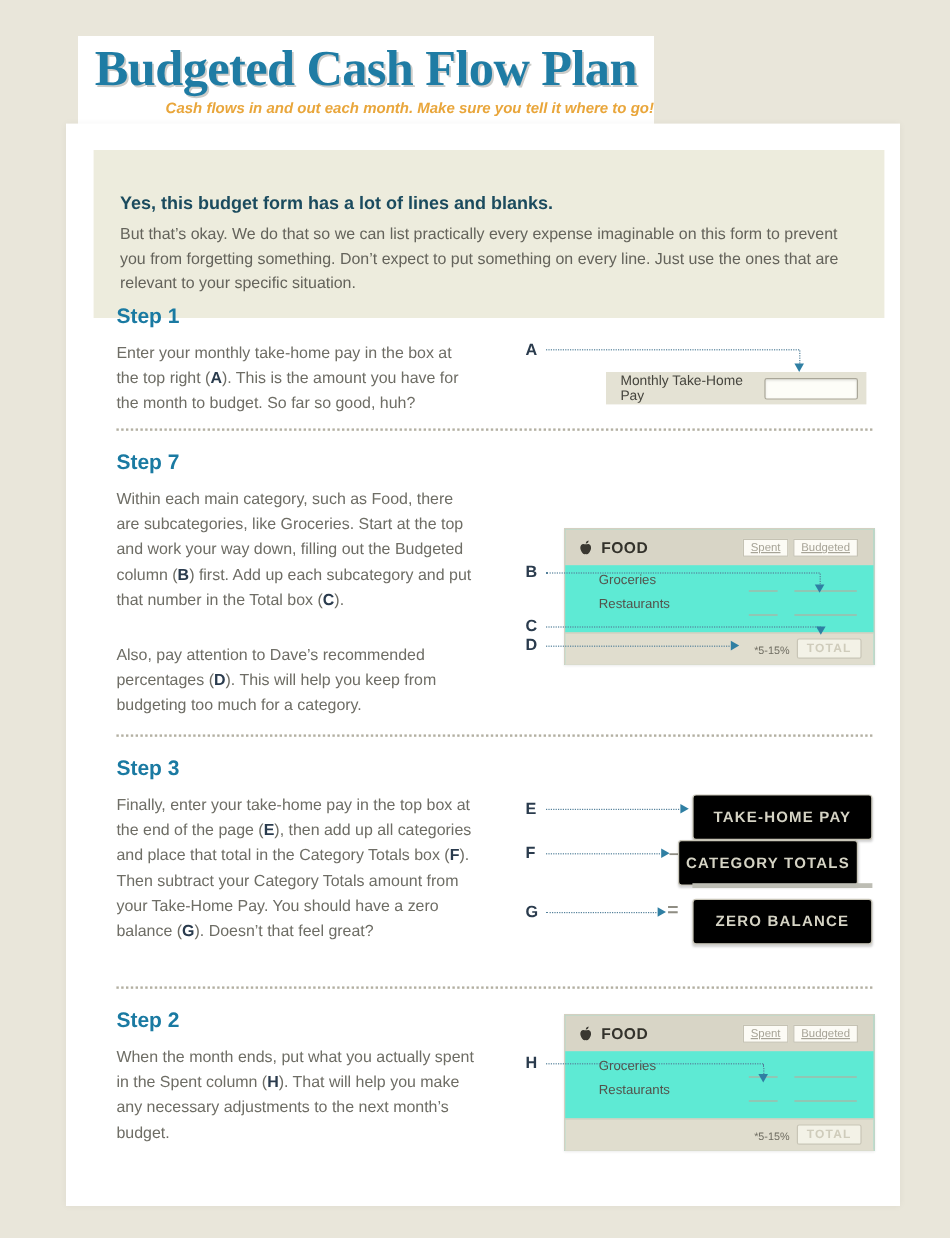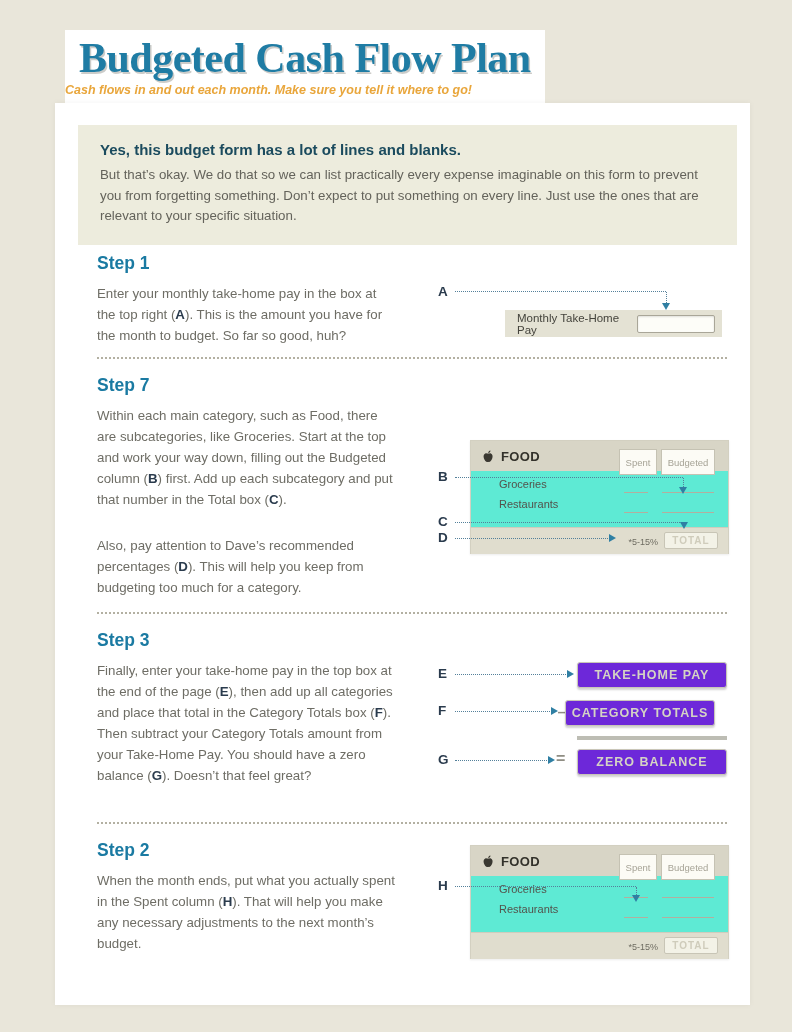--- a/index.html
+++ b/index.html
@@ -12,32 +12,32 @@
     position:absolute; left:65px; top:30px; width:480px; height:78px;
     background:#ffffff; padding-top:6px; box-sizing:border-box;
   }
   .title-block h1 {
     margin:0; padding-left:14px;
     font-family:"Liberation Serif", serif; font-weight:bold;
     font-size:42px; line-height:1.05; color:#1f7ca4; letter-spacing:-0.5px;
     text-shadow:1.5px 1.5px 0 rgba(110,110,100,0.35);
   }
   .subtitle {
-    text-align:left; margin-top:3px;
+    text-align:right; margin-top:3px;
     font-size:12.5px; font-style:italic; font-weight:bold; color:#e9a63b;
   }
   .page {
     position:absolute; left:55px; top:103px; width:695px; height:902px;
     background:#ffffff; box-shadow:0 0 6px rgba(0,0,0,0.05);
   }
   .intro {
     position:absolute; left:23px; top:22px; width:659px; box-sizing:border-box;
     background:#edecdd; padding:16px 22px 18px 22px;
   }
-  .intro-h { font-size:15px; font-weight:bold; color:#1b4b5e; margin-bottom:7px; }
+  .intro-h { font-size:15px; font-weight:bold; color:#1b4b5e; margin-bottom:7px;margin-top:20px; }
   .intro-b { font-size:13.3px; line-height:1.55; color:#64635b; width:612px; }
   .step-h { position:absolute; font-size:17.5px; font-weight:bold; color:#1a7aa2; }
   .para { position:absolute; width:300px; font-size:13.3px; line-height:1.58; color:#6e6d65; }
   .para + .para { }
   .ref, .marker { font-weight:bold; color:#2a3b4d; }
   .marker { position:absolute; font-size:13.5px; }
   .sep { position:absolute; left:42px; width:630px; height:0; border-top:2px dotted #b3b0a2; }
   .hline { position:absolute; height:0; border-top:1.5px dotted #54809a; }
   .vline { position:absolute; width:0; border-left:1.5px dotted #54809a; }
   .arr-d { position:absolute; width:0; height:0;
@@ -60,37 +60,37 @@
   
   .food-card {
     position:absolute; width:257px; height:112px; background:#5eead4;
     border:1px solid #d3d0c1; box-sizing:content-box;
     box-shadow:0 1px 2px rgba(0,0,0,0.08);
   }
   .food-header { height:30px; background:#d8d5c6; position:relative;
     display:flex; align-items:center; padding-left:10px; box-sizing:border-box; }
   .apple { width:14px; height:15px; display:inline-block; }
   .food-title { font-weight:bold; font-size:13px; color:#33322b; margin-left:6px; letter-spacing:0.4px; }
-  .chip { position:absolute; top:8px; height:26px; background:#fcfbf5;
+  .chip { position:absolute; top:8px; height:15px; background:#fcfbf5;
     border:1px solid #c5c2b3; color:#a6a396; font-size:9.5px;
-    display:flex; align-items:center; justify-content:center; box-sizing:border-box; }
+    display:flex; align-items:center; justify-content:center; box-sizing:border-box;text-decoration:underline; }
   .chip.spent { right:71px; width:38px; }
   .chip.budg  { right:13px; width:54px; }
   .food-body { position:relative; height:56px; }
   .frow { position:absolute; left:28px; font-size:11px; color:#53524b; }
   .blank { position:absolute; height:0; border-bottom:1px solid #b2af9f; }
   .food-footer { position:relative; height:26px; background:#e0ddce; border-top:1px solid #cfccbd; }
   .pct { position:absolute; right:70px; top:9px; font-size:9px; color:#6e6c61; }
   .total-box { position:absolute; right:10px; top:4px; width:54px; height:17px;
     background:#f3f2e7; border:1px solid #c8c5b6; border-radius:2px;
     font-size:10px; font-weight:bold; letter-spacing:1px; color:#cfccbb;
     display:flex; align-items:center; justify-content:center; box-sizing:border-box; }
   
-  .big-box { position:absolute; width:150px; height:26px; box-sizing:border-box;
-    background:#6d28d9; border:1px solid #c9c6b8; border-radius:3px;
+  .big-box { position:absolute; width:150px; height:38px; box-sizing:border-box;
+    background:#000000; border:1px solid #c9c6b8; border-radius:3px;
     box-shadow:0 1.5px 2px rgba(0,0,0,0.18);
     display:flex; align-items:center; justify-content:center;
     font-size:12.5px; font-weight:bold; letter-spacing:1px; color:#d5d3c4; }
   .sub-bar { position:absolute; left:522px; width:150px; height:4px; background:#bdbdb4; }
   .op { position:absolute; color:#8f8d83; font-weight:bold; }
 </style>
 </head>
 <body>
 
 <div>

